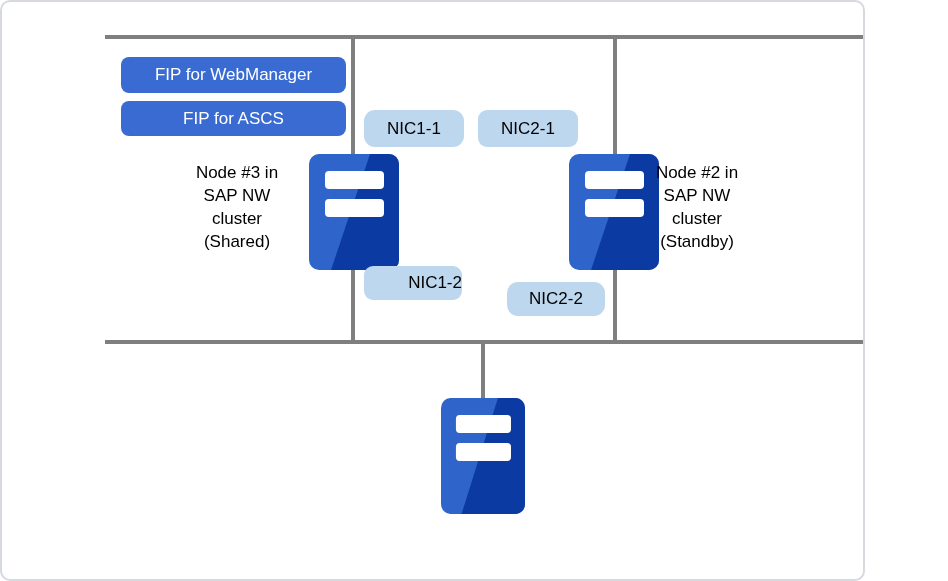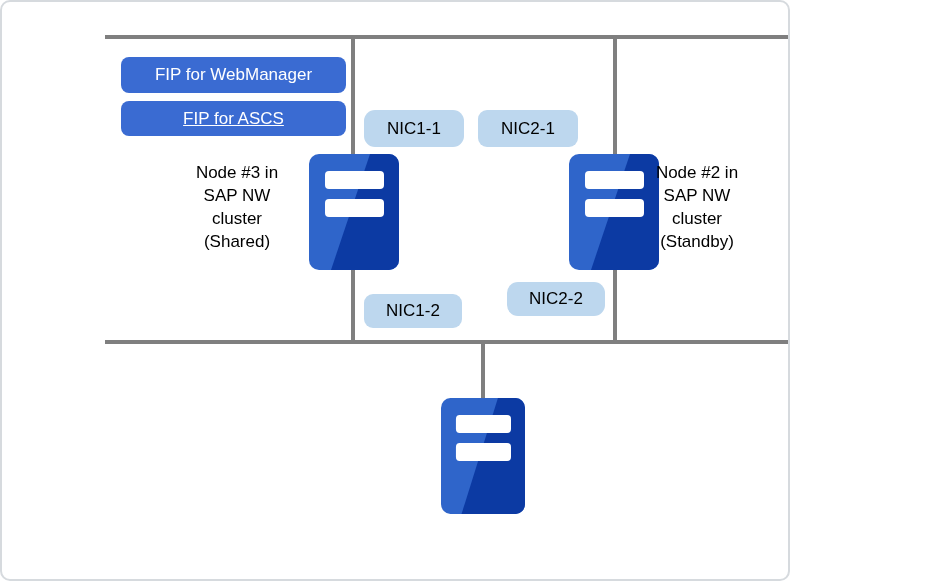--- a/index.html
+++ b/index.html
@@ -4,21 +4,21 @@
 <style>
   * { margin: 0; padding: 0; box-sizing: border-box; }
   html, body { background: #ffffff; }
   body {
     font-family: "Liberation Sans", sans-serif;
     width: 948px; height: 581px;
     color: var(--color-text);
   }
   .canvas {
     position: relative;
-    width: 790px; height: 581px;
+    width: 865px; height: 581px;
     background: #ffffff;
     border: 2px solid var(--color-border);
     border-radius: 10px;
     overflow: hidden;
   }
   .line { position: absolute; background: var(--color-line); }
   .hline-top    { left: 103px; top: 33px;  width: 761px; height: 4px; }
   .hline-bottom { left: 103px; top: 338px; width: 761px; height: 4px; }
   .vline-node1  { left: 349px; top: 33px;  width: 4px; height: 309px; }
   .vline-node2  { left: 611px; top: 33px;  width: 4px; height: 309px; }
@@ -27,34 +27,34 @@
   .fip {
     position: absolute;
     background: var(--color-fip-bg);
     color: var(--color-fip-text);
     border-radius: 8px;
     display: flex; align-items: center; justify-content: center;
     font-size: 17px;
     z-index: 3;
   }
   .fip-webmanager { left: 119px; top: 55px; width: 225px; height: 36px; }
-  .fip-ascs       { left: 119px; top: 99px; width: 225px; height: 35px; text-decoration: underline; }
+  .fip-ascs       { left: 119px; top: 99px; width: 225px; height: 35px; }
 
   .nic {
     position: absolute;
     background: var(--color-nic-bg);
     color: var(--color-nic-text);
     border-radius: 9px;
     display: flex; align-items: center; justify-content: center;
     font-size: 17px;
     z-index: 3;
   }
   .nic1-1 { left: 362px; top: 108px; width: 100px; height: 37px; border-radius: 11px; }
   .nic2-1 { left: 476px; top: 108px; width: 100px; height: 37px; }
-  .nic1-2 { left: 362px; top: 292px; width:  98px; height: 34px; }
+  .nic1-2 { left: 362px; top: 264px; width:  98px; height: 34px; justify-content: flex-end; }
   .nic2-2 { left: 505px; top: 280px; width:  98px; height: 34px; border-radius: 11px; }
 
   .icon { position: absolute; z-index: 2; }
   .icon-node1 { left: 307px; top: 152px; }
   .icon-node2 { left: 567px; top: 152px; }
   .icon-disk  { left: 439px; top: 396px; }
   .icon-light { fill: var(--color-icon-light); }
   .icon-dark  { fill: var(--color-icon-dark); }
   .icon-slot  { fill: var(--color-icon-slot); }
 

